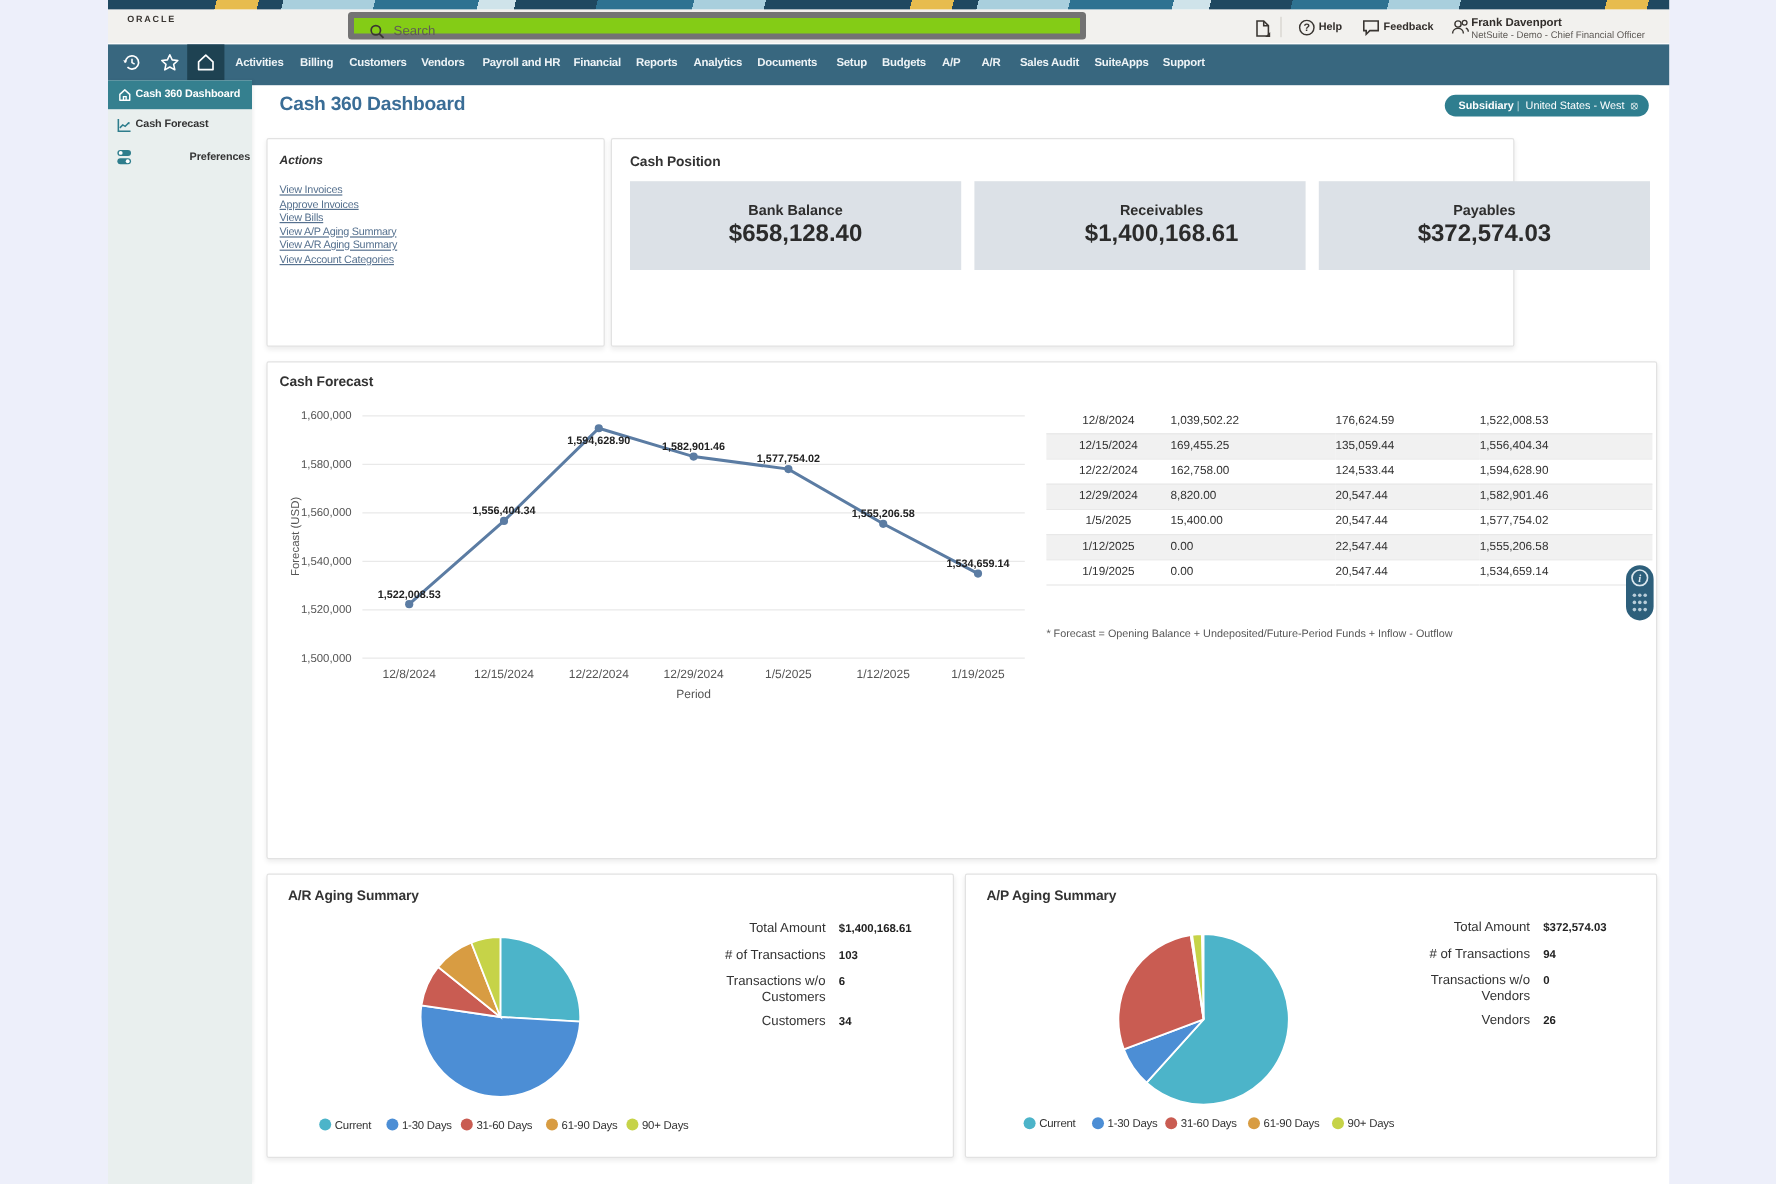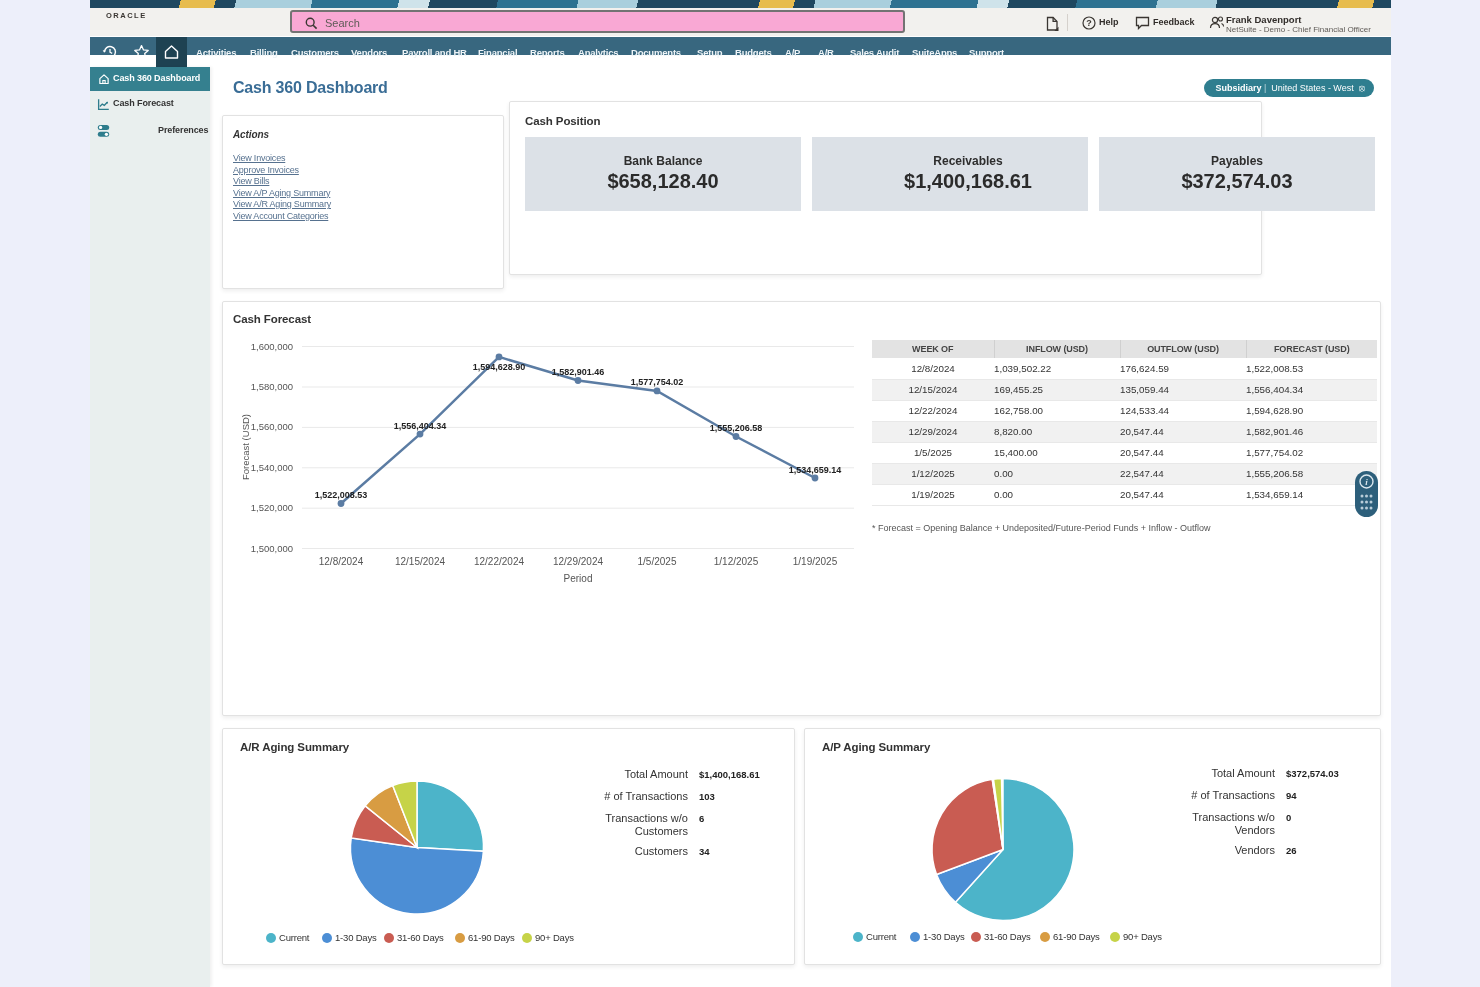--- a/index.html
+++ b/index.html
@@ -6,28 +6,28 @@
 html,body { width:1480px; height:987px; background:#edeffa; font-family:"Liberation Sans",sans-serif; overflow:hidden; }
 #page { position:relative; width:1480px; height:987px; }
 #app { position:absolute; left:90px; top:0; width:1301px; height:987px; background:#fff; }
 
 #strip { position:absolute; left:0; top:0; width:1301px; height:8px;
  background:repeating-linear-gradient(104deg,#1f4860 0 88px,#e7bc4e 88px 122px,#1f4860 122px 142px,#a9cfdd 142px 216px,#2e7291 216px 300px,#cfe3ea 300px 330px,#1f4860 330px 396px,#2e7291 396px 474px,#a9cfdd 474px 532px,#1f4860 532px 562px);}
 
 #hdr { position:absolute; left:0; top:8px; width:1301px; height:28px; background:#f2f1ee; }
 #oracle { position:absolute; left:16px; top:3px; font-size:7.5px; letter-spacing:1.5px; color:#3a3632; font-weight:bold; }
 #nslogo { position:absolute; left:15px; top:27px; font-size:14px; color:#a21caf;margin-left:48px; }
-#search { position:absolute; left:200px; top:2px; width:615px; height:23px; background:#f9a8d4; border:2px solid #737373; border-radius:3px; }
+#search { position:absolute; left:200px; top:2px; width:615px; height:23px; background:#84cc16; border:5px solid #737373; border-radius:3px; }
 #search .ph { position:absolute; left:33px; top:5px; font-size:11px; color:#5f5b57; }
 .hicon { position:absolute; top:8px; }
 .htxt { position:absolute; top:9px; font-size:9px; font-weight:bold; color:#312d2a; }
 #hdr .sub { position:absolute; left:1136px; top:17px; font-size:8px; color:#5f5b57; }
 #hdiv { position:absolute; left:977px; top:6px; width:1px; height:17px; background:#d5d1cc; }
 
-#nav { position:absolute; left:0; top:37px; width:1301px; height:18px; background:#38677f; }
+#nav { position:absolute; left:0; top:37px; width:1301px; height:34px; background:#38677f; }
 #homebox { position:absolute; left:66px; top:0; width:31px; height:30px; background:#1e4252; }
 .nitem { position:absolute; top:10px; font-size:9.5px; font-weight:bold; color:#eef4f7; letter-spacing:-0.2px; }
 
 #sb { position:absolute; left:0; top:67px; width:120px; height:920px; background:#e9efee; box-shadow:2px 0 3px rgba(0,0,0,0.06); }
 #sbsel { position:absolute; left:0; top:0; width:120px; height:24px; background:#35808f; }
 .sbtxt { position:absolute; left:23px; font-size:9px; font-weight:bold; white-space:nowrap; letter-spacing:-0.1px; }
 
 #title { position:absolute; left:143px; top:79px; font-size:16px; font-weight:bold; color:#3a6d96; letter-spacing:-0.2px; }
 #pill { position:absolute; right:17px; top:79px; height:18px; background:#2f7e8f; border-radius:9px; color:#fff; font-size:9px; line-height:18px; padding:0 9px 0 11px; white-space:nowrap; }
 .panel { position:absolute; background:#fff; border:1px solid #e2e2e2; border-radius:2px; box-shadow:0 2px 4px rgba(0,0,0,0.07); }
@@ -150,21 +150,21 @@
     <div style="position:absolute;left:10px;top:37px;">
       <a class="alink">View Invoices</a>
       <a class="alink">Approve Invoices</a>
       <a class="alink">View Bills</a>
       <a class="alink">View A/P Aging Summary</a>
       <a class="alink">View A/R Aging Summary</a>
       <a class="alink">View Account Categories</a>
     </div>
   </div>
 
-  <div class="panel" id="pCash" style="left:419px;top:101px;width:753px;height:174px;text-decoration:underline;">
+  <div class="panel" id="pCash" style="left:419px;top:115px;width:753px;height:174px;text-decoration:underline;">
     <div class="ptitle" style="left:15px;top:13px;">Cash Position</div>
     <div class="card" style="left:15px;">
           <div class="cl">Bank Balance</div>
           <div class="cv">$658,128.40</div>
         </div>
     <div class="card" style="left:302px;padding-left:36px;">
           <div class="cl">Receivables</div>
           <div class="cv">$1,400,168.61</div>
         </div>
     <div class="card" style="left:589px;">
@@ -218,26 +218,20 @@
             <text x="276" y="263">12/22/2024</text>
             <text x="355" y="263">12/29/2024</text>
             <text x="434" y="263">1/5/2025</text>
             <text x="513" y="263">1/12/2025</text>
             <text x="592" y="263">1/19/2025</text>
         <text x="355" y="280">Period</text>
       </g>
     </svg>
     <table id="ftable">
       <tbody>
-            <tr>
-              <th style="width:122px">WEEK OF</th>
-              <th style="width:126px">INFLOW (USD)</th>
-              <th style="width:126px">OUTFLOW (USD)</th>
-              <th style="width:131px">FORECAST (USD)</th>
-            </tr>
       <tr>
               <td>12/8/2024</td>
               <td>1,039,502.22</td>
               <td>176,624.59</td>
               <td>1,522,008.53</td>
             </tr>
       <tr class="alt">
               <td>12/15/2024</td>
               <td>169,455.25</td>
               <td>135,059.44</td>

